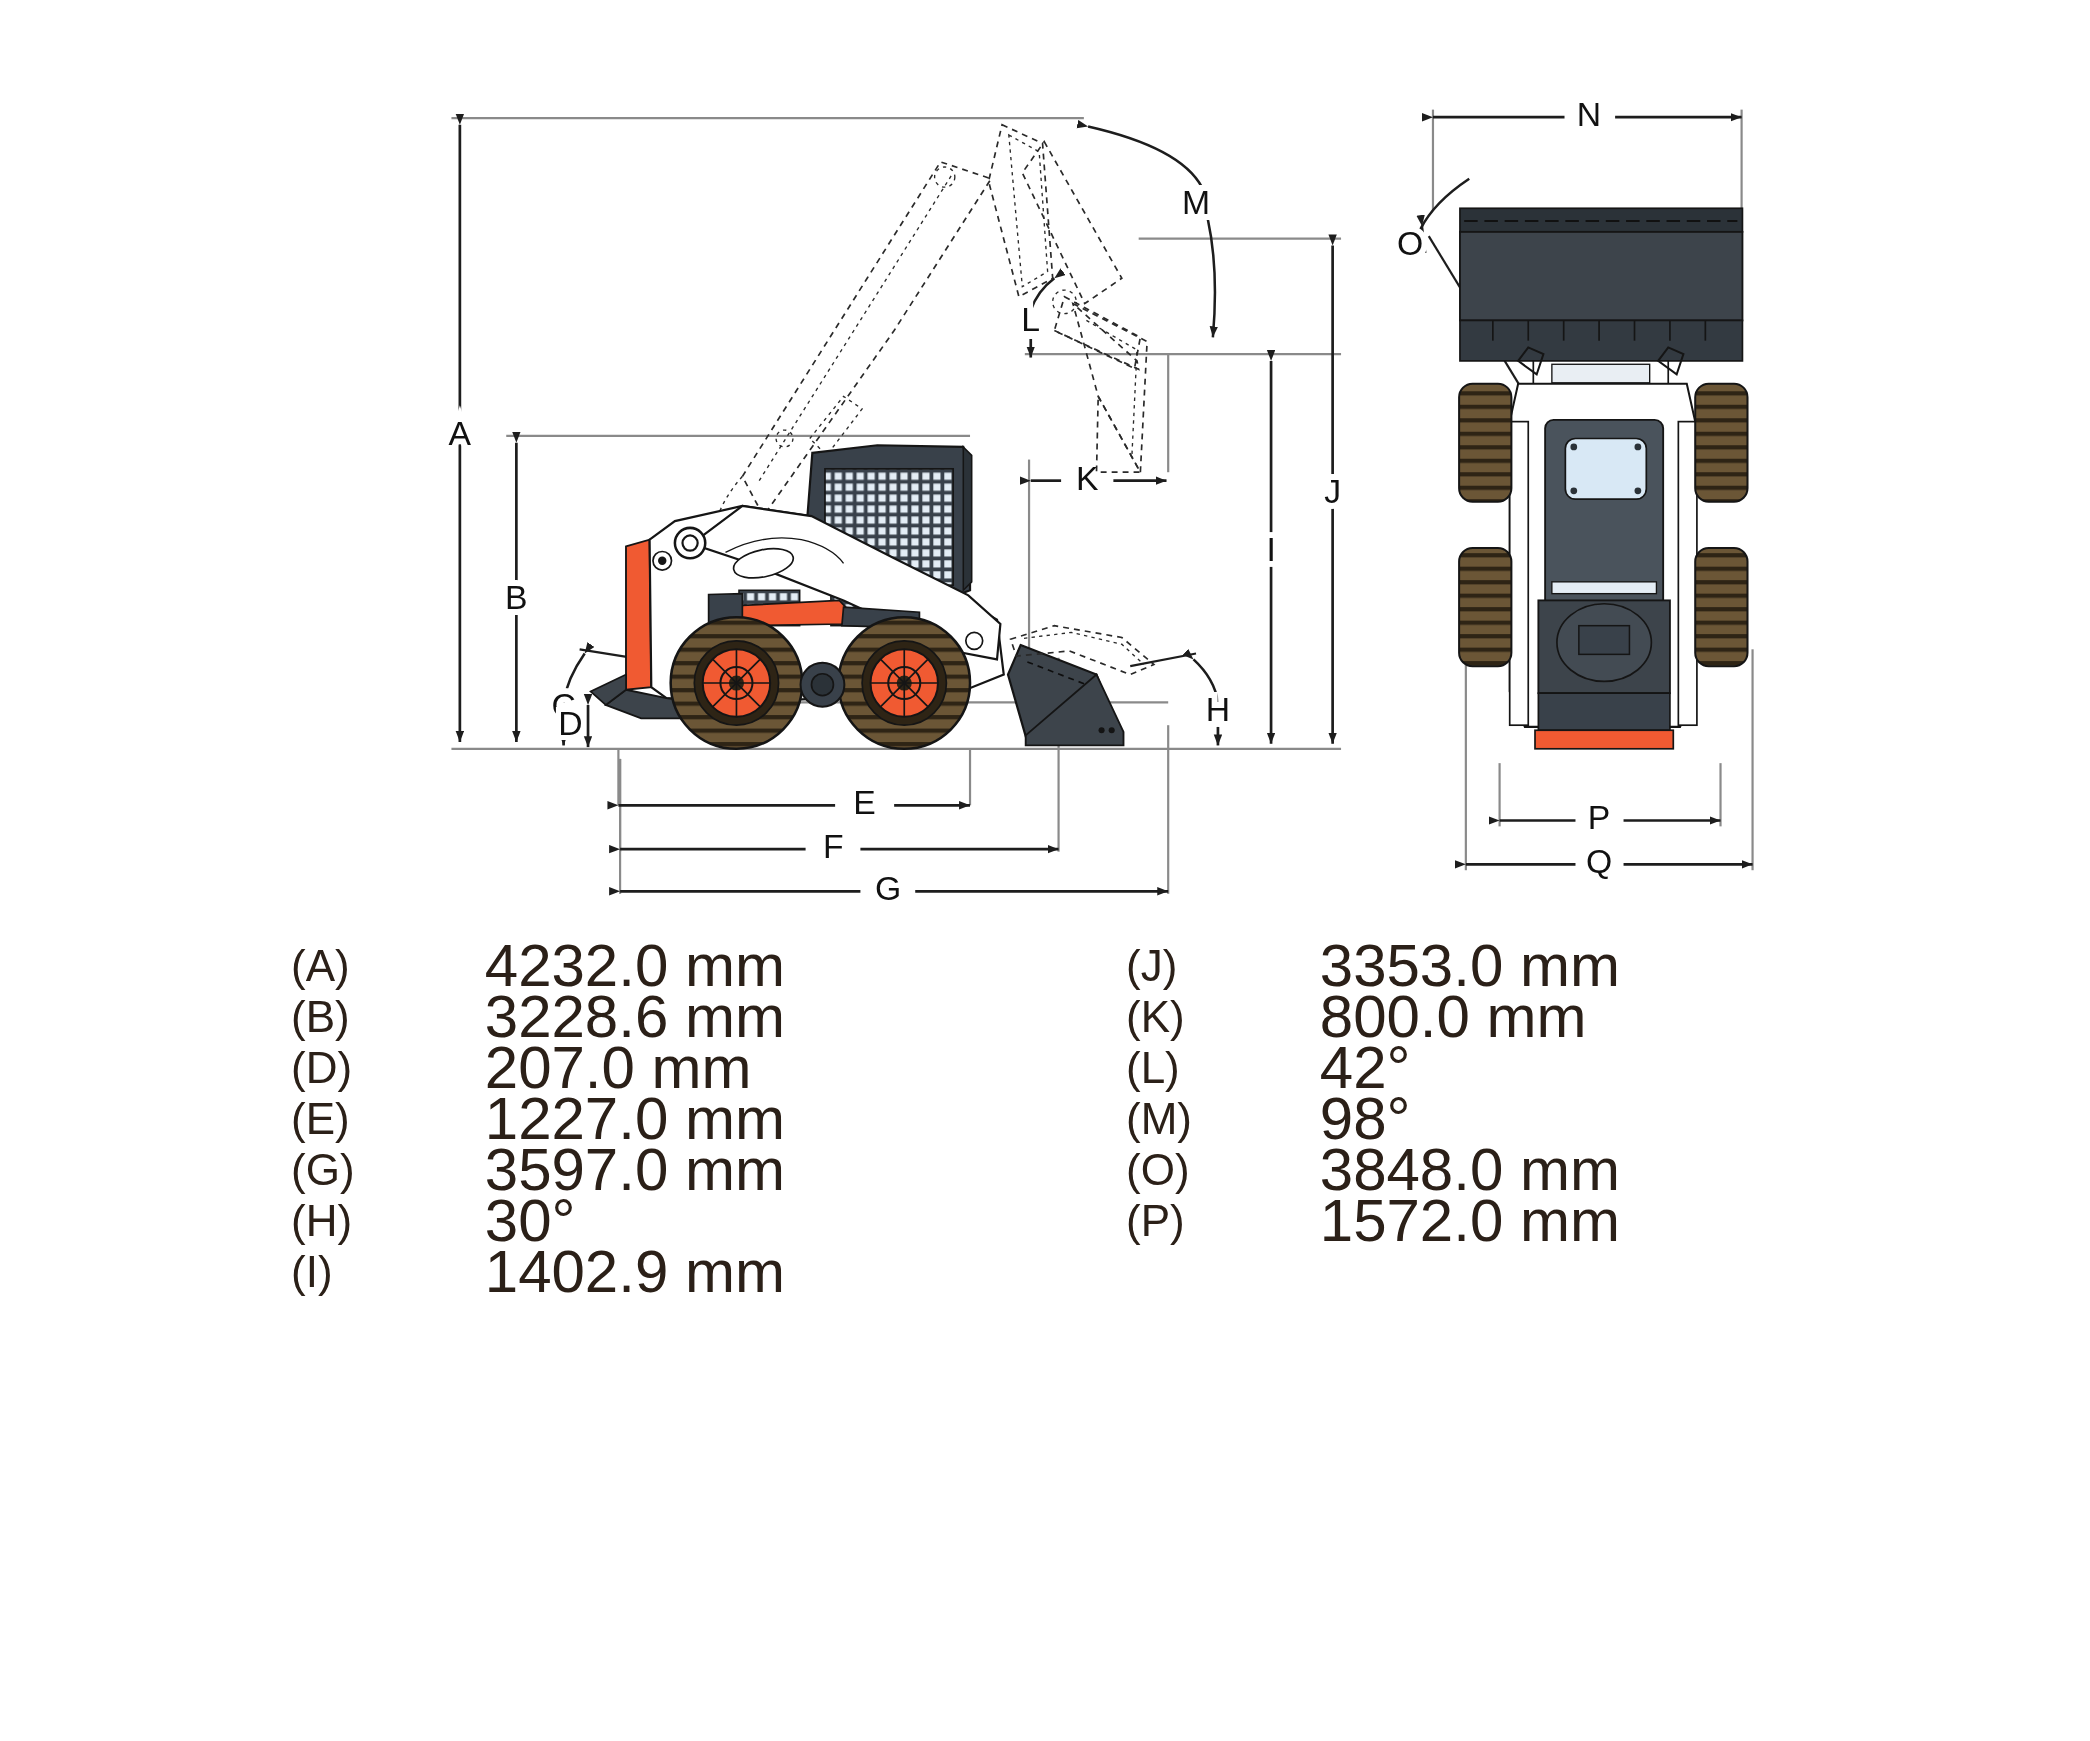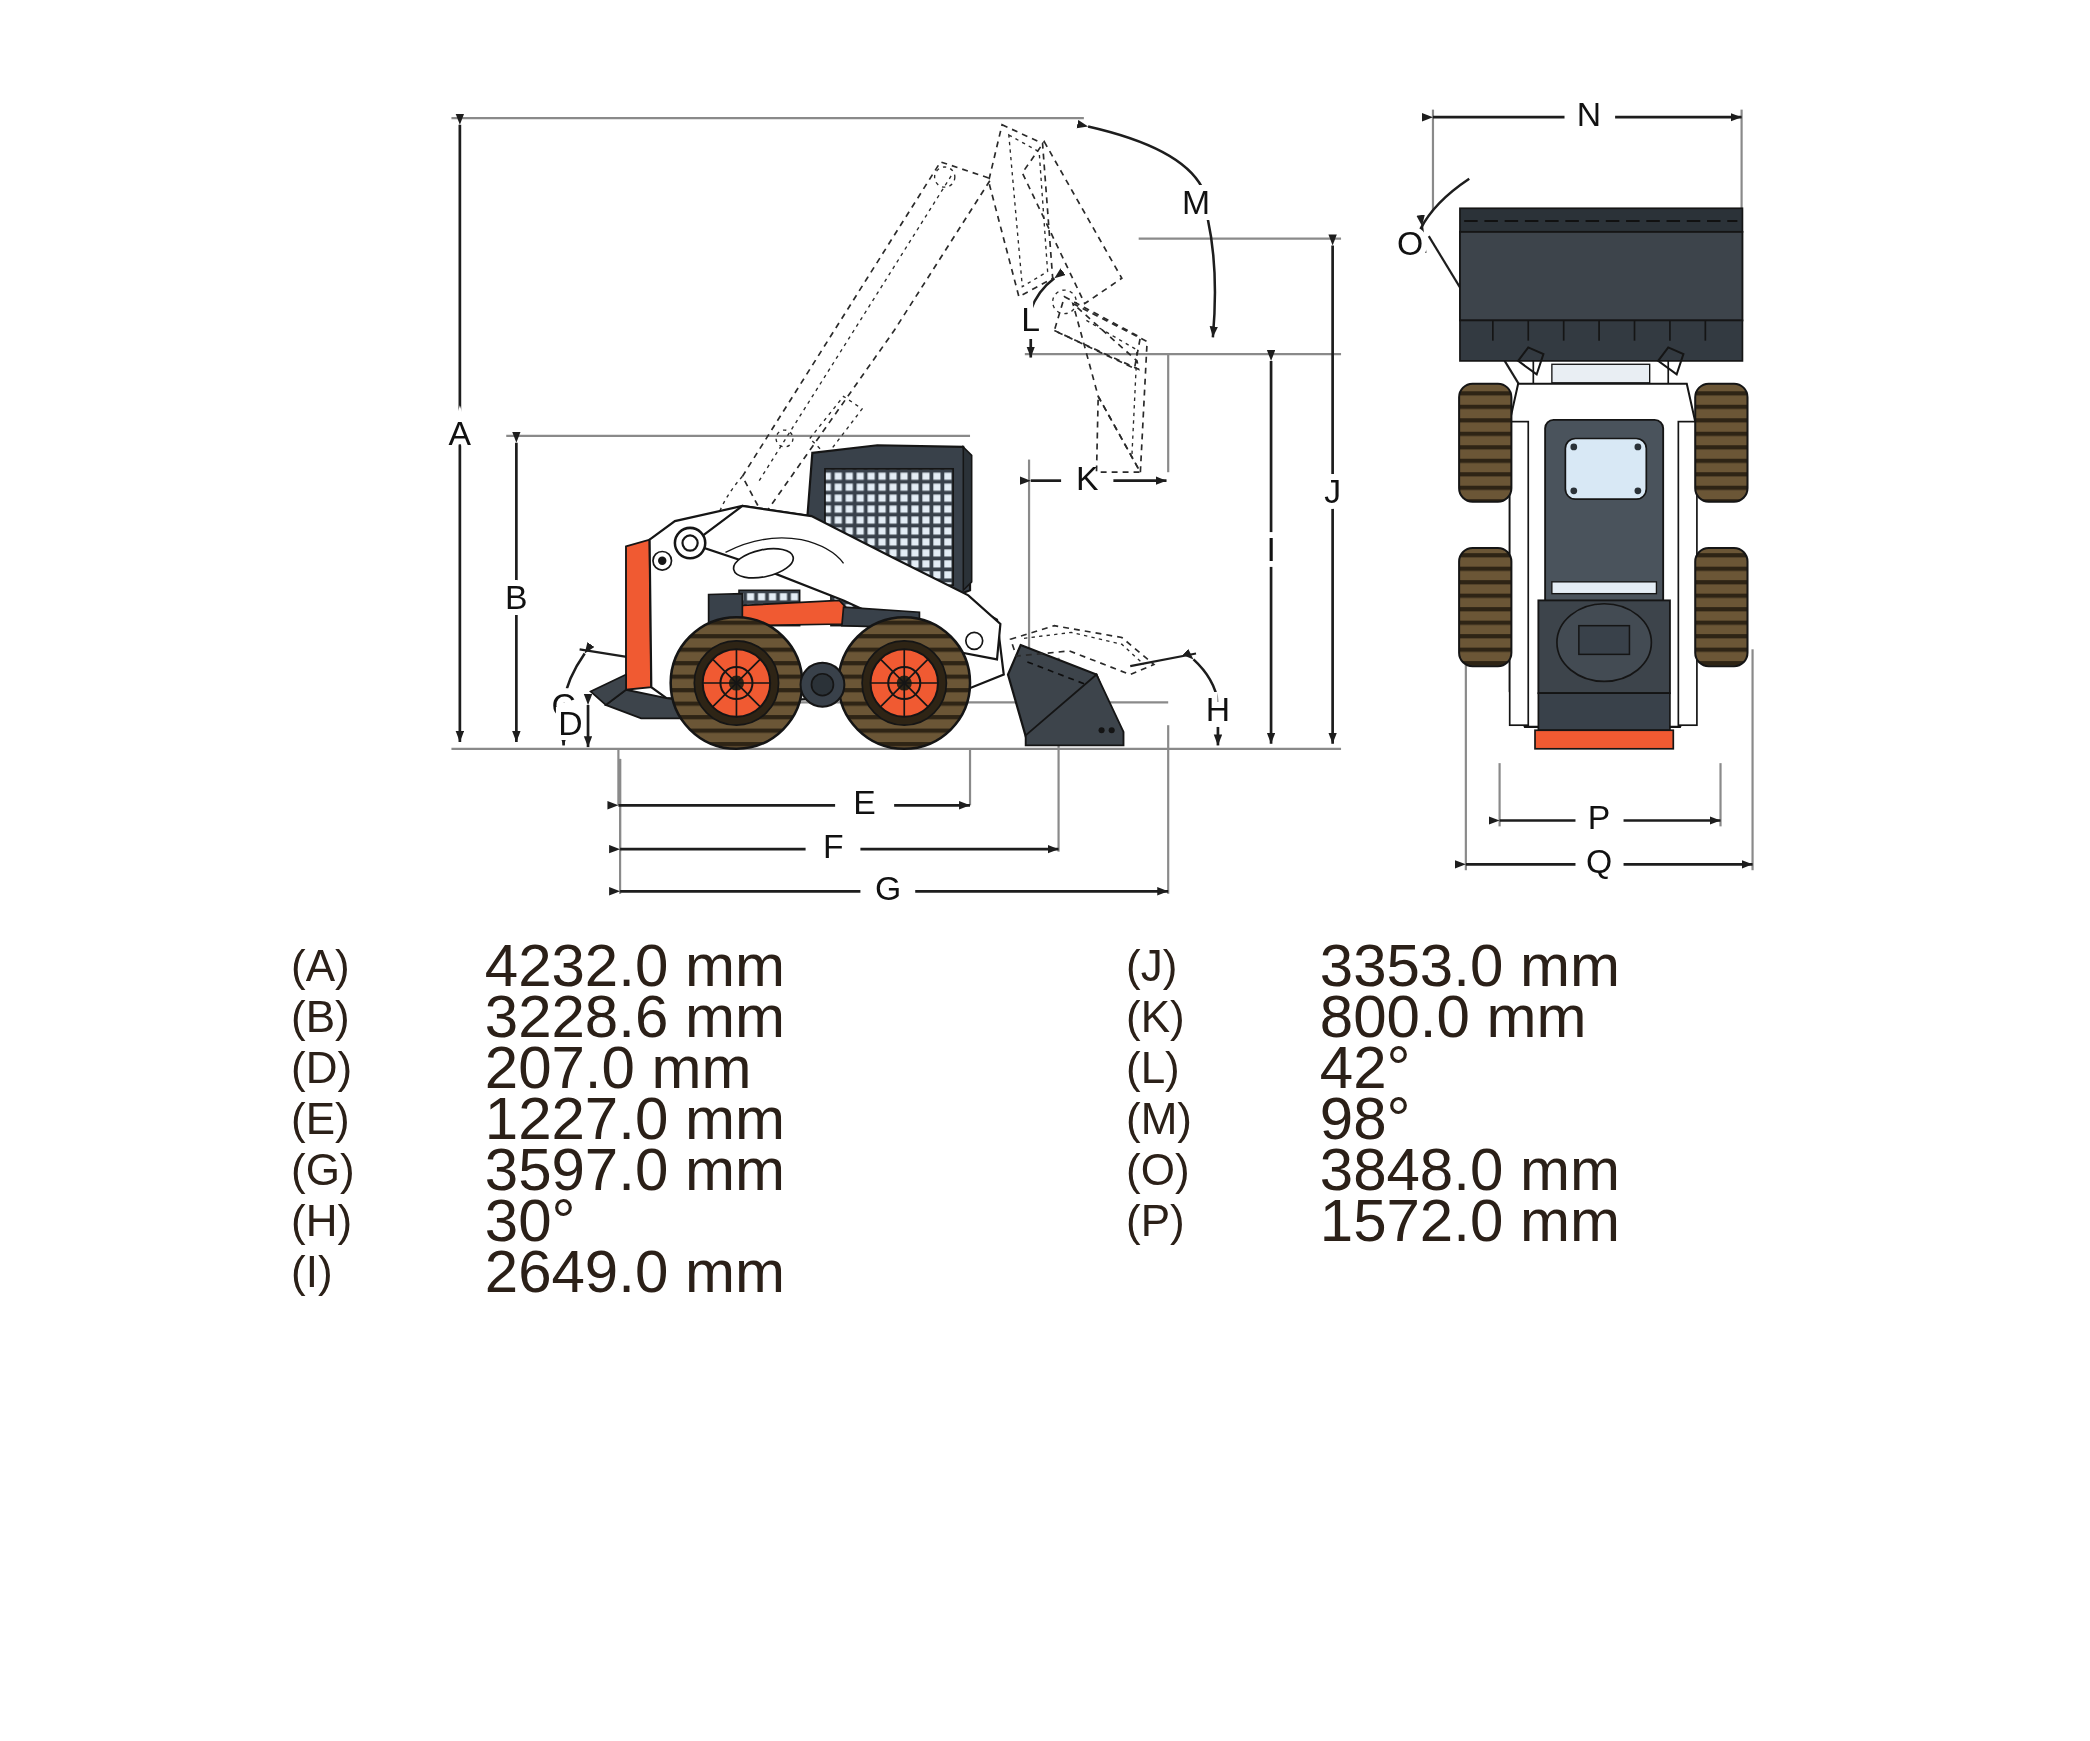--- a/index.html
+++ b/index.html
@@ -367,21 +367,21 @@
       <div class="spec-row">
         <span class="spec-key">(G)</span>
         <span class="spec-val">3597.0 mm</span>
       </div>
       <div class="spec-row">
         <span class="spec-key">(H)</span>
         <span class="spec-val">30°</span>
       </div>
       <div class="spec-row">
         <span class="spec-key">(I)</span>
-        <span class="spec-val">2649.0 mm</span>
+        <span class="spec-val">1402.9 mm</span>
       </div>
     </div>
 
     <div class="spec-col" id="col-right">
       <div class="spec-row">
         <span class="spec-key">(J)</span>
         <span class="spec-val">3353.0 mm</span>
       </div>
       <div class="spec-row">
         <span class="spec-key">(K)</span>

